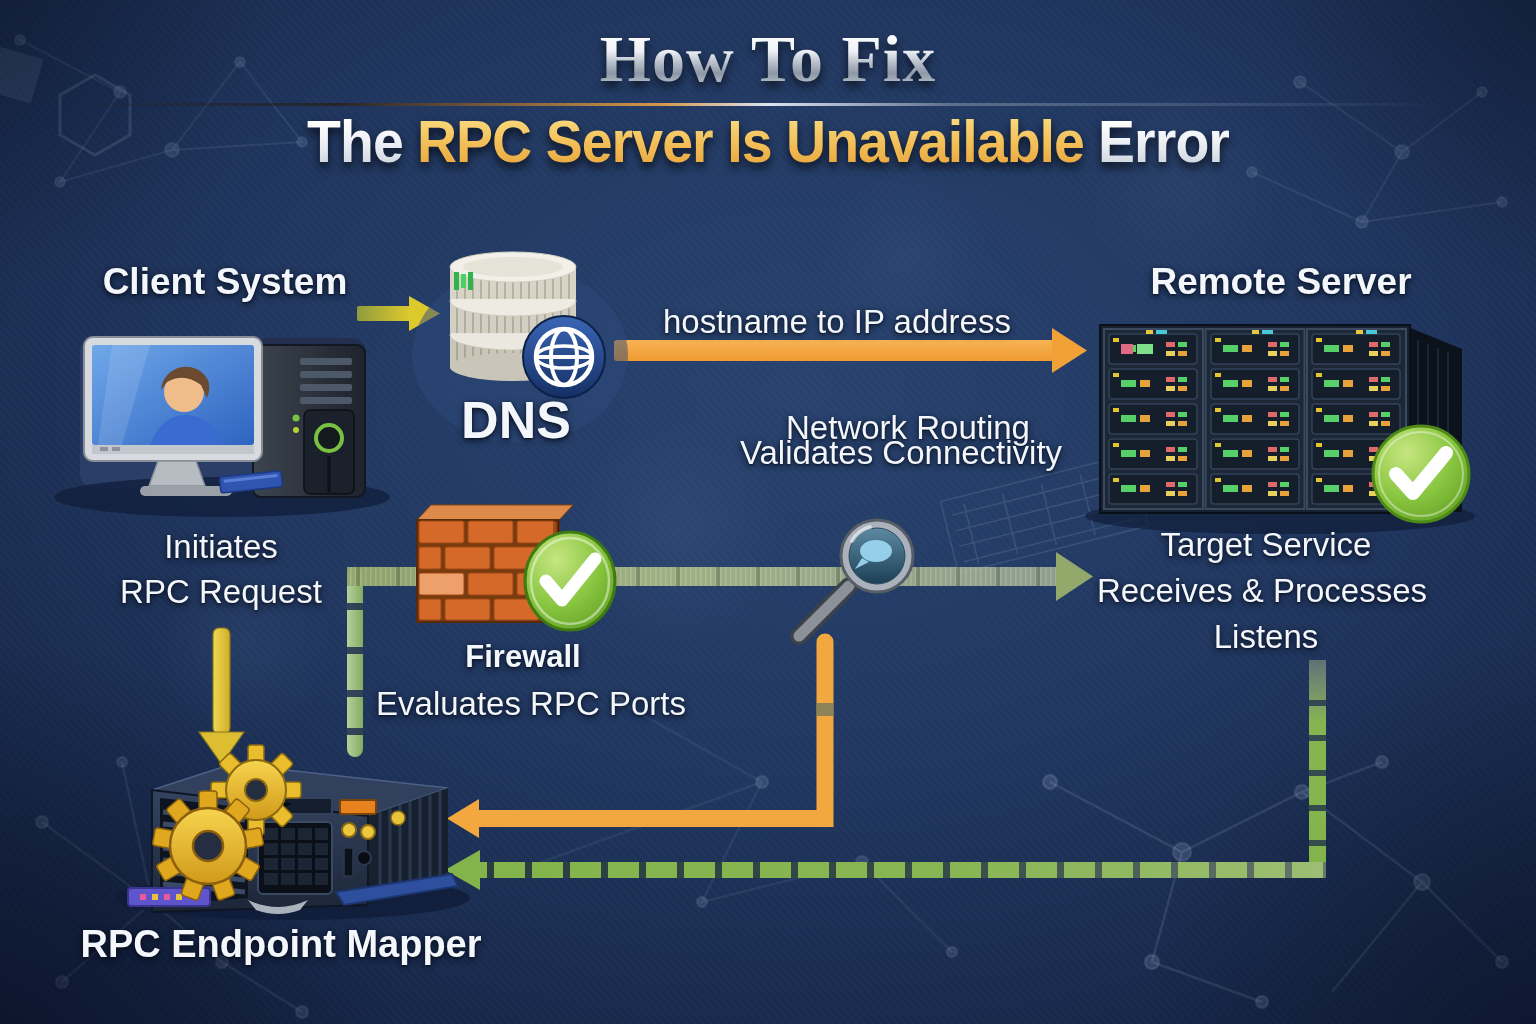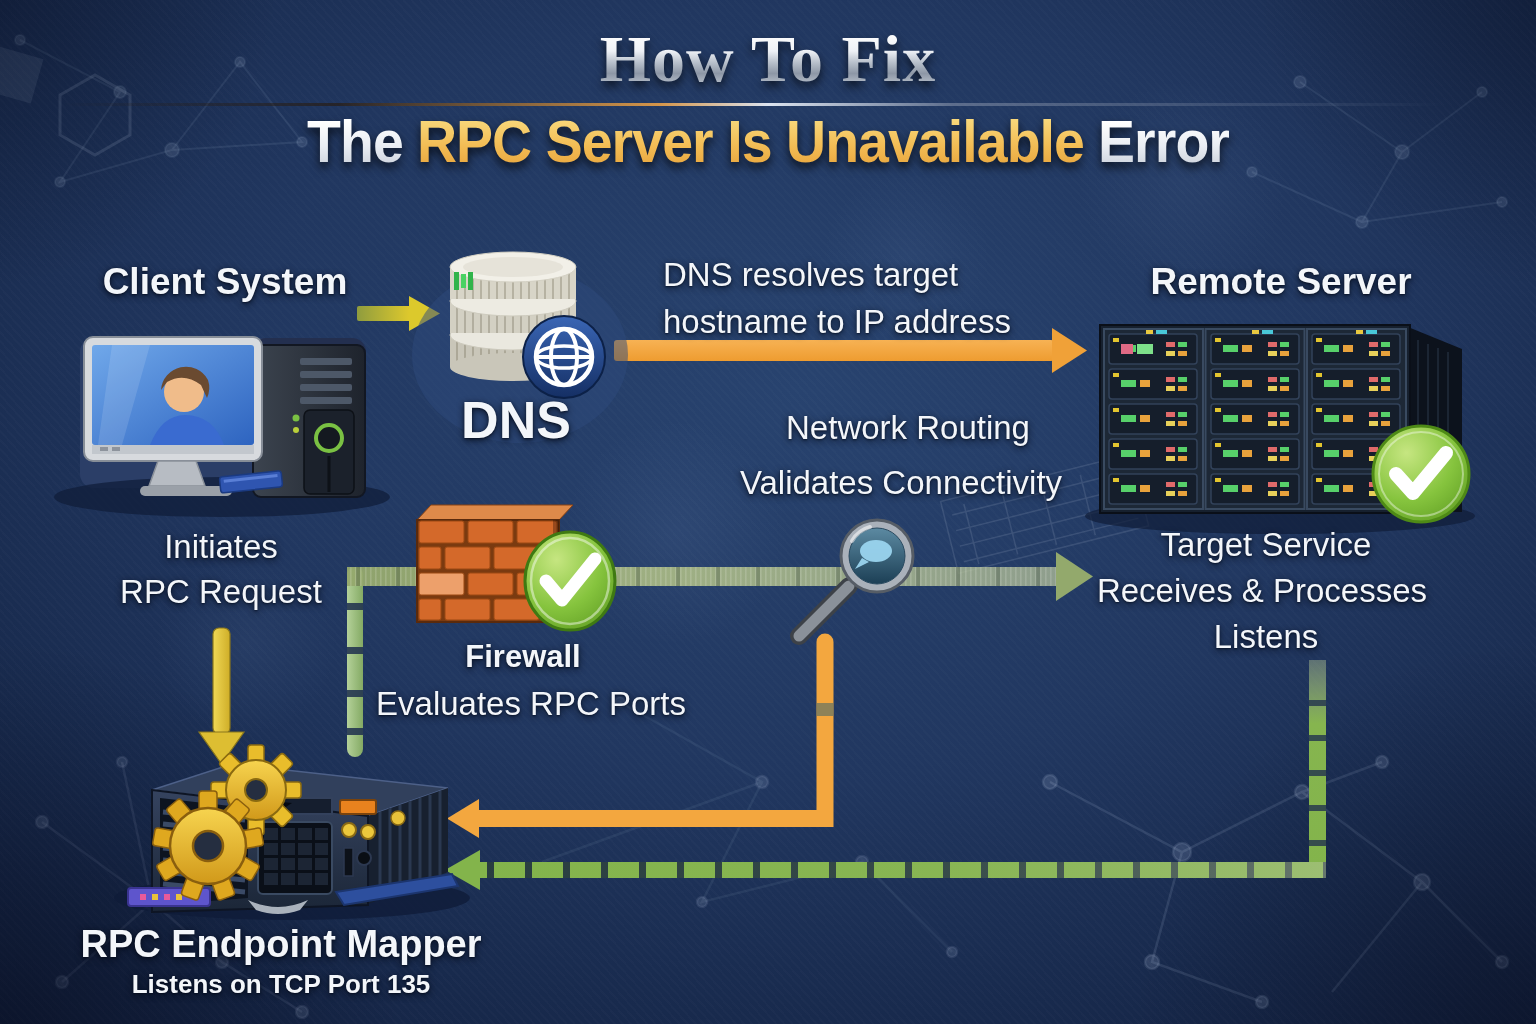--- a/index.html
+++ b/index.html
@@ -499,30 +499,28 @@
       <span class="g">RPC Server Is Unavailable</span>
       <span class="w">Error</span>
     </div>
   </header>
 
   <div class="t-lbl" style="left:225px;top:263px;">Client System</div>
   <div class="t-cap" style="left:221px;top:530px;">Initiates</div>
   <div class="t-cap" style="left:221px;top:575px;">RPC Request</div>
 
   <div class="t-lbl" style="left:516px;top:394px;font-size:52px;">DNS</div>
-  <div class="t-cap t-left" style="left:663px;top:258px;">DNS resolves target</div>
   <div class="t-cap t-left" style="left:663px;top:305px;">hostname to IP address</div>
 
   <div class="t-cap" style="left:908px;top:411px;">Network Routing</div>
-  <div class="t-cap" style="left:901px;top:466px;">Validates Connectivity</div>
+  <div class="t-cap" style="left:901px;top:436px;">Validates Connectivity</div>
 
   <div class="t-lbl" style="left:1281px;top:263px;">Remote Server</div>
   <div class="t-cap" style="left:1266px;top:528px;">Target Service</div>
   <div class="t-cap" style="left:1262px;top:574px;">Receives &amp; Processes</div>
   <div class="t-cap" style="left:1266px;top:620px;">Listens</div>
 
   <div class="t-lbl" style="left:523px;top:641px;font-size:31px;">Firewall</div>
   <div class="t-cap" style="left:531px;top:687px;">Evaluates RPC Ports</div>
 
   <div class="t-lbl" style="left:281px;top:925px;font-size:38px;">RPC Endpoint Mapper</div>
-  <div class="t-small" style="left:281px;top:971px;">Listens on TCP Port 135</div>
 
 </div>
 
 </body></html>

